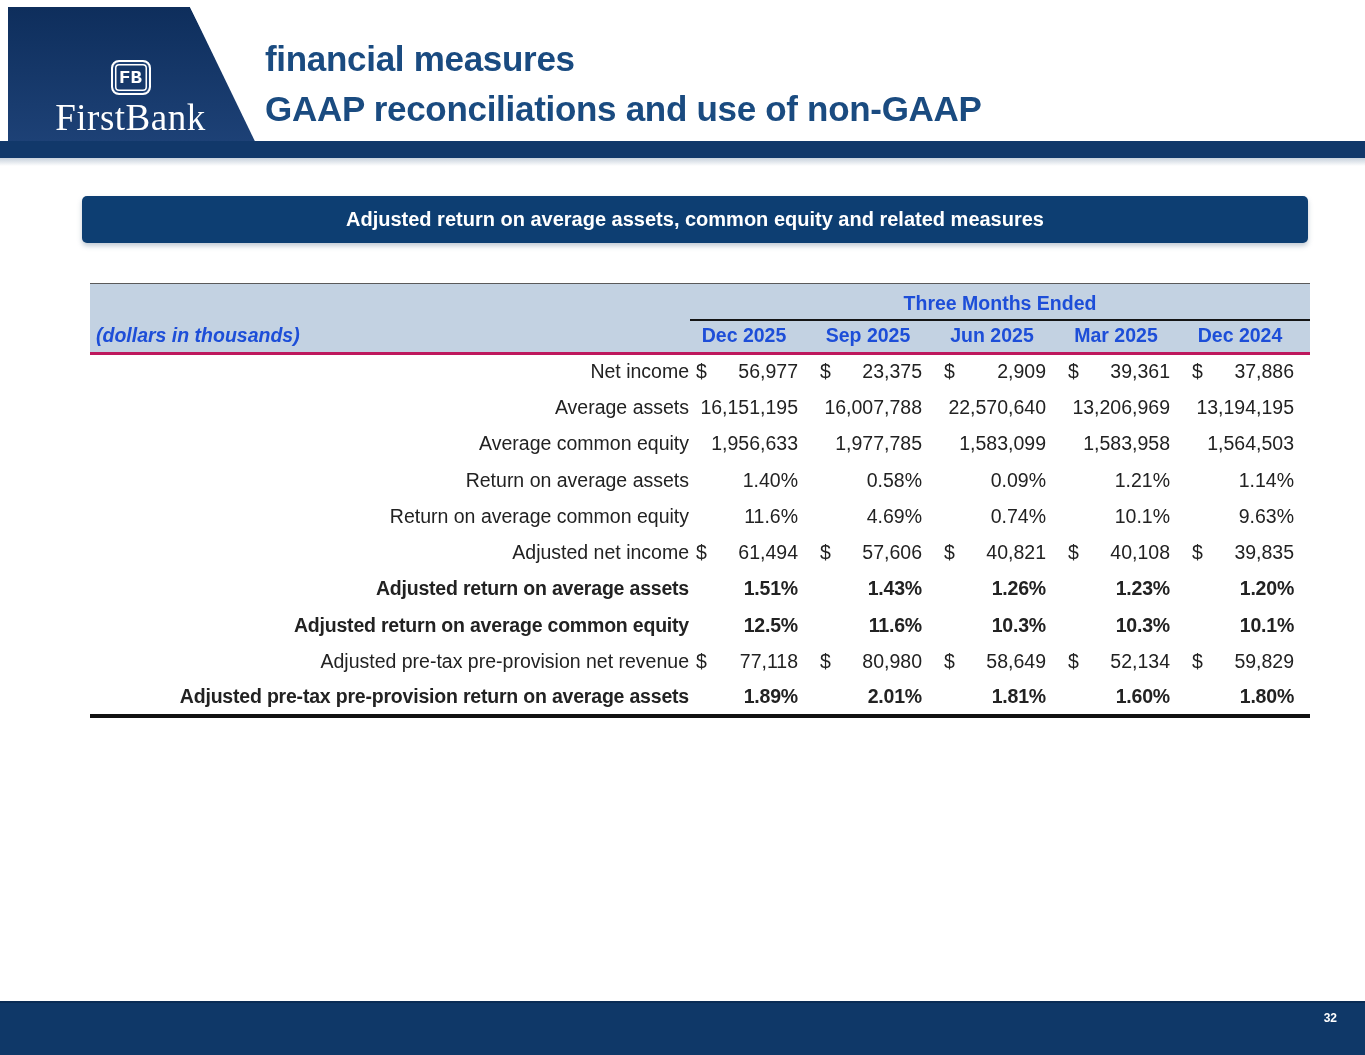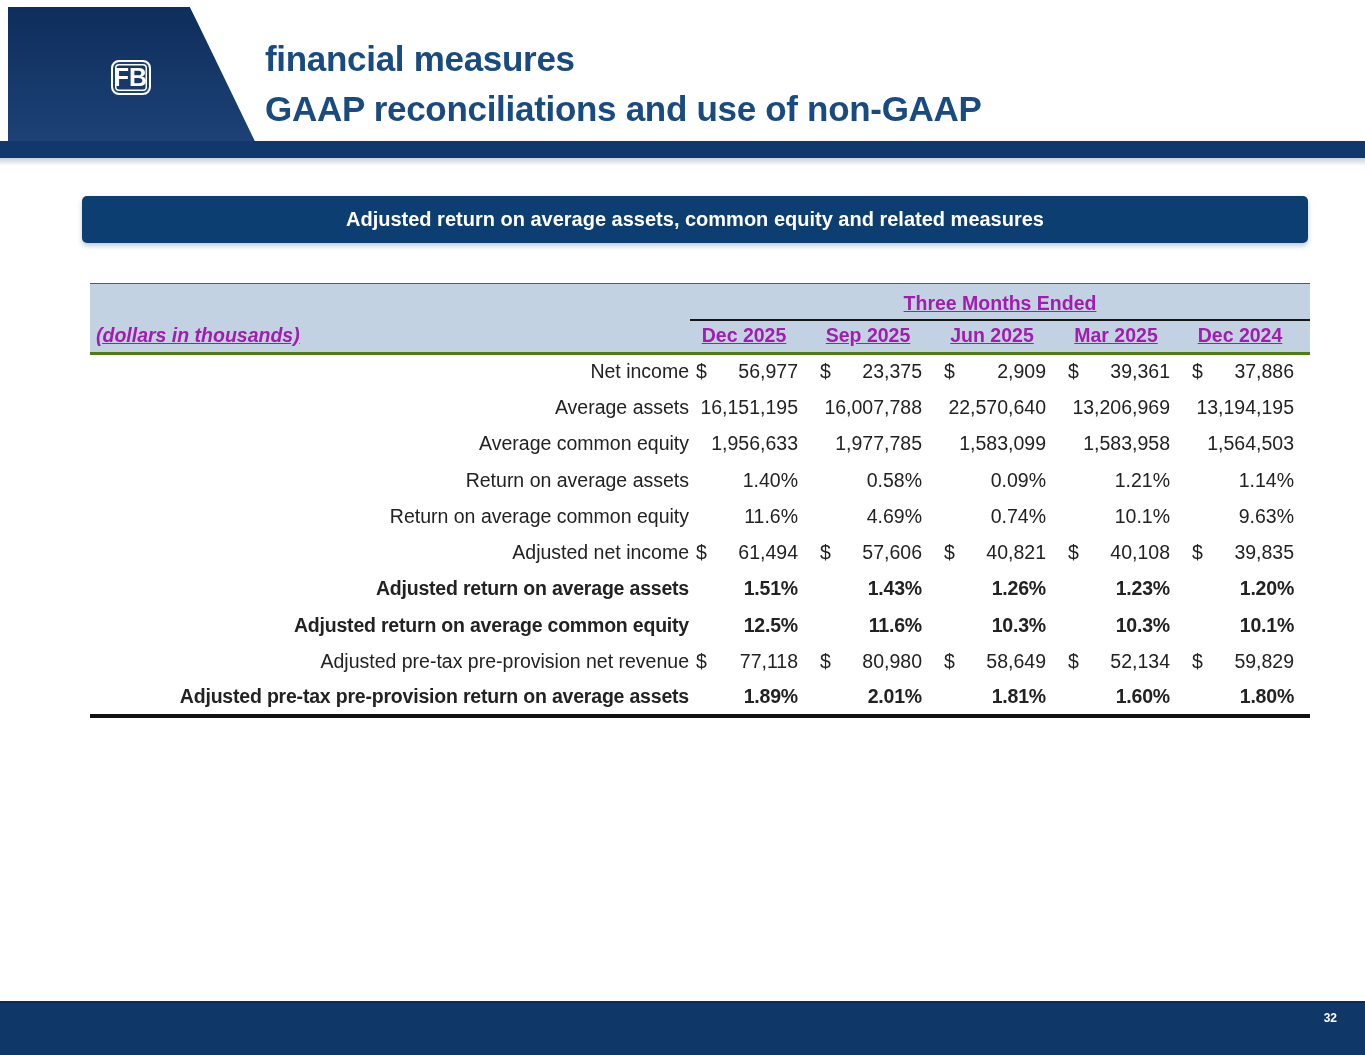--- a/index.html
+++ b/index.html
@@ -18,21 +18,21 @@
   .diag-gap{
     position:absolute;left:190px;top:7px;width:12px;height:140px;background:#ffffff;
     transform:skewX(25.8deg);transform-origin:0 0;
   }
   .logo{position:absolute;left:30px;top:53px;width:185px;text-align:center;color:#fff;}
   .fb-badge{
     width:36px;height:31px;margin:0 auto 3px;border:2px solid #fff;border-radius:8px;
     display:flex;align-items:center;justify-content:center;
     box-shadow:inset 0 0 0 2px var(--navy-bottom,#1d4176), inset 0 0 0 3.5px #fff;
   }
-  .fb-badge span{font-family:Liberation Sans, sans-serif;font-weight:bold;font-size:25px;}
+  .fb-badge span{font-family:Liberation Mono, monospace;font-weight:bold;font-size:19px;}
   .logo-text{font-family:"Liberation Serif",serif;font-size:37px;letter-spacing:0.5px;line-height:40px;}
   .title{
     position:absolute;left:265px;top:34px;font-size:35px;font-weight:bold;
     color:var(--title-text,#1a4b80);line-height:50px;letter-spacing:-0.3px;
   }
   
   .banner{
     position:absolute;left:82px;top:196px;width:1226px;height:47px;
     background:var(--banner-bg,#0d3e72);border-radius:5px;
     display:flex;align-items:center;justify-content:center;
@@ -41,24 +41,24 @@
   }
   
   .fin-table{
     position:absolute;left:90px;top:283px;width:1220px;
     border-collapse:collapse;color:var(--body-text,#222222);
     font-size:19.5px;table-layout:fixed;border-top:1px solid #5a5a5a;
   }
   .c-label{width:600px;}
   .c-data{width:124px;}
   thead{background:var(--table-header-bg,#c3d2e2);}
-  thead th{font-weight:bold;color:#a21caf;text-decoration:underline;}
+  thead th{font-weight:bold;color:#1d4ed8;}
   tr.h1{height:37px;}
   tr.h2{height:32px;}
-  tr.h2 th{border-bottom:3px solid #4d7c0f;}
+  tr.h2 th{border-bottom:3px solid #be185d;}
   .group-h{padding:0;}
   .group-wrap{margin:0;padding:8px 0 4px;border-bottom:2px solid #151515;text-align:center;}
   .corner{text-align:left;font-style:italic;padding:2px 0 5px 6px;vertical-align:bottom;}
   .period-th{text-align:center;padding:2px 16px 5px 0;vertical-align:bottom;}
   tbody tr{height:36.3px;}
   tbody tr.bold{font-weight:bold;letter-spacing:-0.2px;}
   tbody tr:last-child td{border-bottom:4px solid #111111;}
   .label-cell{padding-left:6px;text-align:right;}
   .val-cell{padding:0 16px 0 6px;}
   .cellflex{display:flex;justify-content:flex-end;align-items:baseline;}
@@ -74,20 +74,21 @@
 </head>
 <body>
 
 <div class="slide">
 
   <div class="header-shape">
     <div class="logo">
       <div class="fb-badge">
         <span>FB</span>
       </div>
+      <div class="logo-text">FirstBank</div>
     </div>
   </div>
   <div class="diag-gap"></div>
   <div class="header-bar"></div>
   <div class="header-shadow"></div>
   <div class="title">
     <div>financial measures</div>
     <div>GAAP reconciliations and use of non-GAAP</div>
   </div>
 

